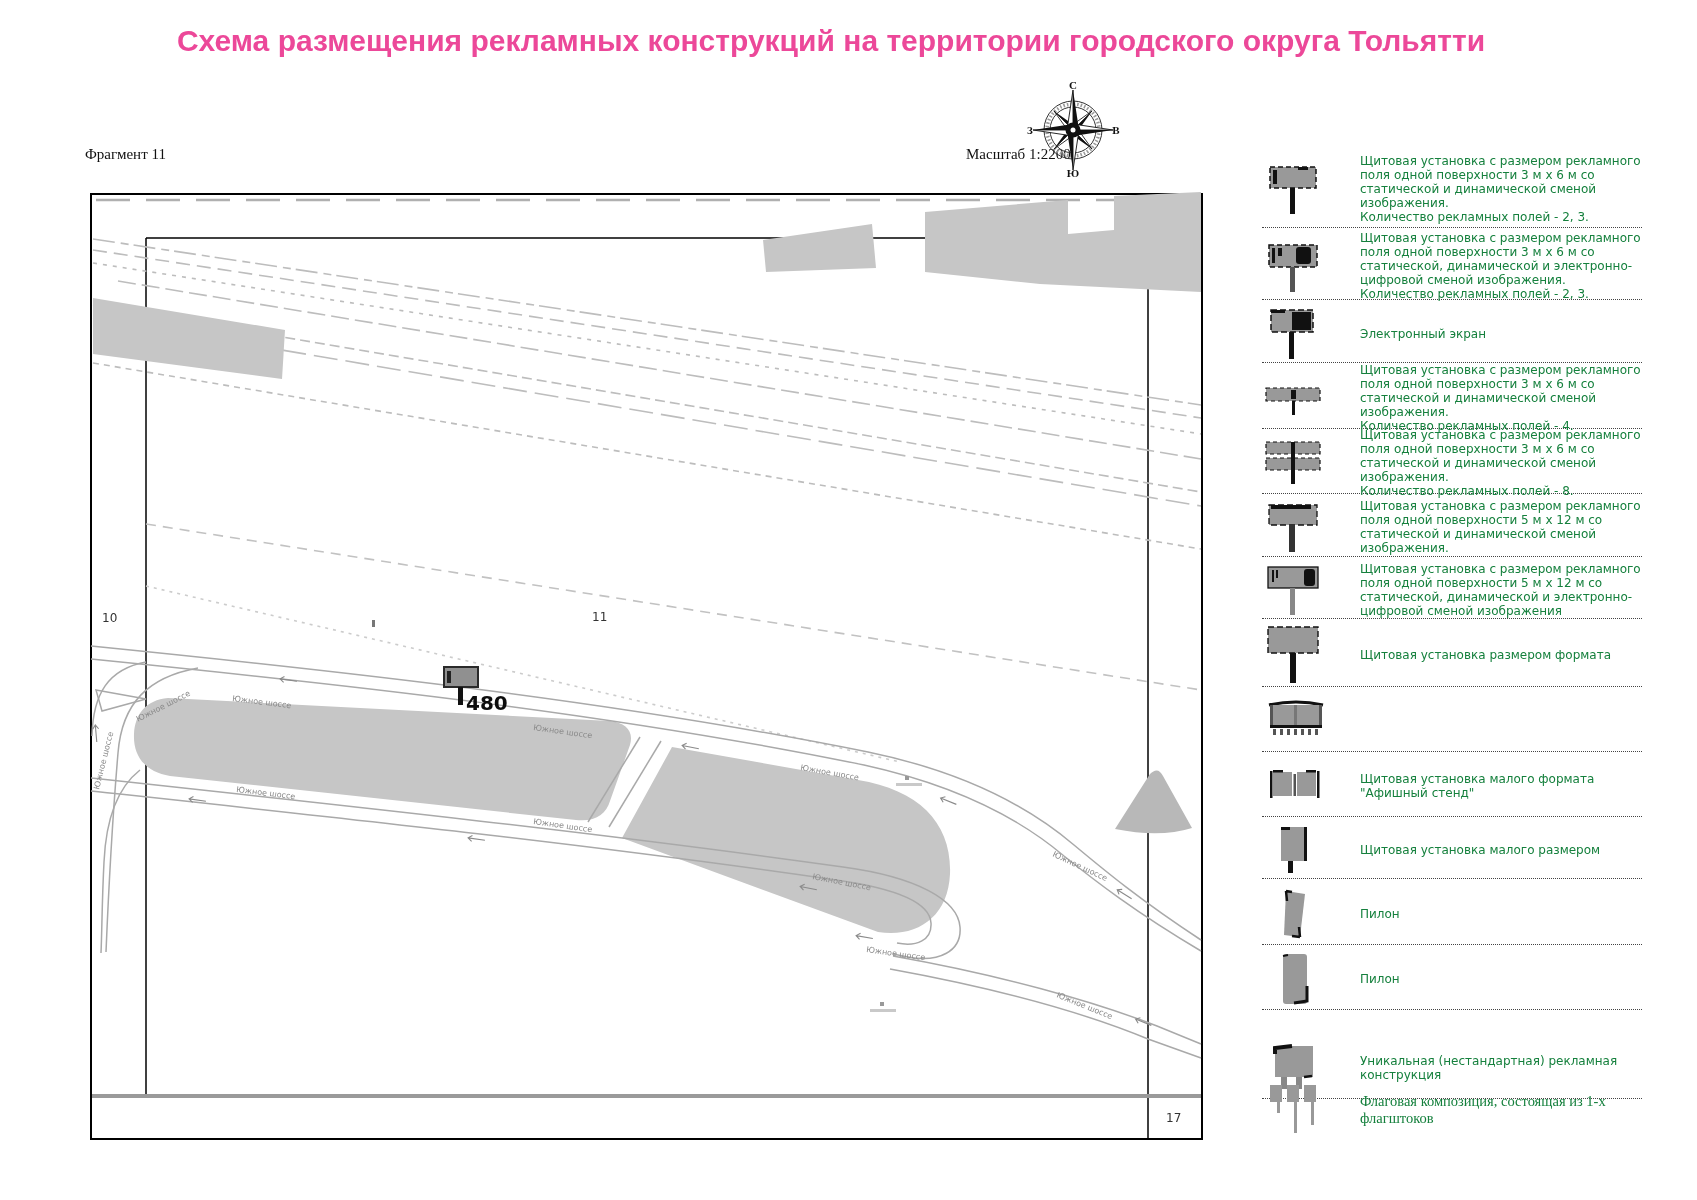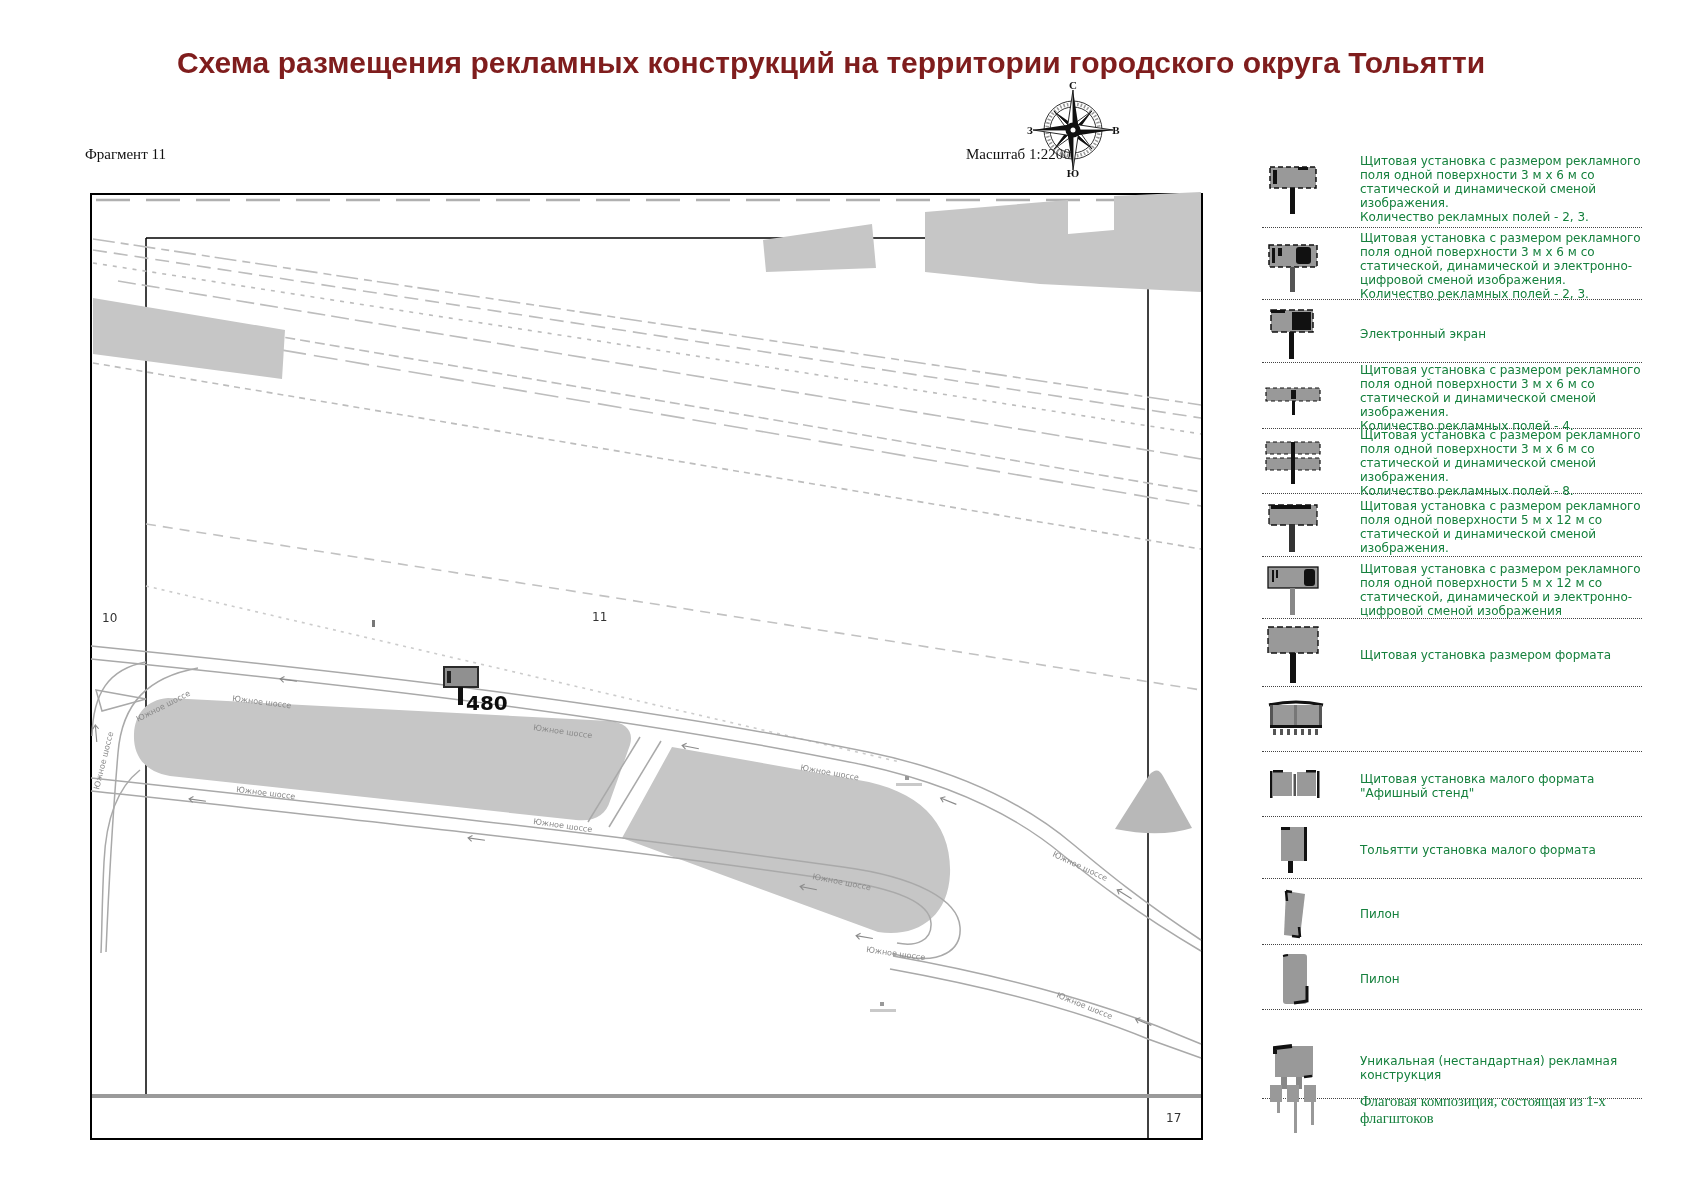--- a/index.html
+++ b/index.html
@@ -1,19 +1,19 @@
 <!DOCTYPE html>
 <html><head>
 <meta charset="utf-8">
 <style>
   html,body{margin:0;padding:0;background:#fff;}
   #page{position:relative;width:1697px;height:1200px;background:#fff;overflow:hidden;
         font-family:"DejaVu Sans","Liberation Sans",sans-serif;color:#111;}
   #title{position:absolute;top:24px;left:0;width:1662px;text-align:center;
-         font-family:"Liberation Sans",sans-serif;font-weight:700;font-size:30px;color:#7f1d1d;margin-top:22px;}
+         font-family:"Liberation Sans",sans-serif;font-weight:700;font-size:30px;color:#ec4899;}
   .serifLabel{position:absolute;font-family:"Liberation Serif",serif;font-size:15px;color:#111;}
   #fragmentLabel{left:85px;top:146px;}
   #scaleLabel{left:928px;top:146px;margin-left:38px;}
   #mapSvg{position:absolute;left:0;top:0;}
   #compass{position:absolute;left:1026px;top:80px;}
   #legend{position:absolute;left:1262px;top:0;width:380px;}
   .legendItem{position:absolute;left:0;width:380px;display:flex;align-items:center;
               border-bottom:1.5px dotted #444;box-sizing:border-box;}
   .legendItem.last{border-bottom:none;}
   .liIcon{flex:0 0 68px;display:flex;justify-content:center;align-items:center;}
@@ -335,21 +335,21 @@
 
     <div class="legendItem" style="top:821px;height:58px;">
       <div class="liIcon">
         <svg width="64" height="52" viewBox="0 0 64 52">
             <rect x="17" y="3" width="26" height="34" fill="#999"></rect>
             <rect x="40" y="3" width="3" height="34" fill="#111"></rect>
             <rect x="17" y="3" width="9" height="3" fill="#111"></rect>
             <rect x="24" y="37" width="5" height="12" fill="#111"></rect>
           </svg>
       </div>
-      <div class="liText">Тольятти установка малого формата</div>
+      <div class="liText">Щитовая установка малого размером</div>
     </div>
 
     <div class="legendItem" style="top:883px;height:62px;">
       <div class="liIcon">
         <svg width="64" height="54" viewBox="0 0 64 54">
             <polygon points="22,4 41,7 36,50 20,48" fill="#999"></polygon>
             <path d="M22,4 L28,5 M22,4 L23,14 M36,50 L35,40 M36,50 L28,49" stroke="#111" stroke-width="2.5" fill="none"></path>
           </svg>
       </div>
       <div class="liText">Пилон</div>

